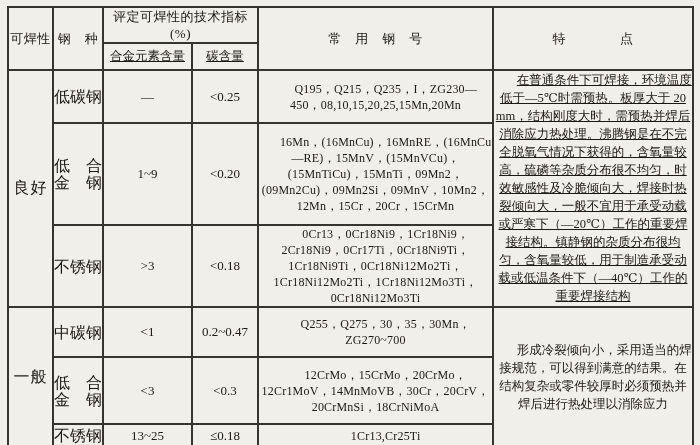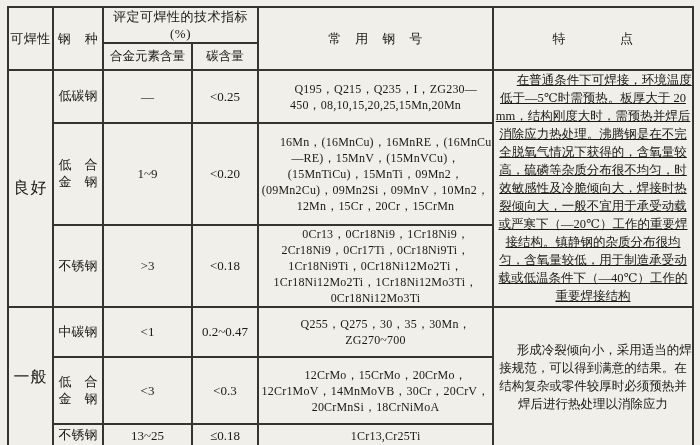--- a/index.html
+++ b/index.html
@@ -26,23 +26,23 @@
     overflow:hidden;
   }
   col.c-weld  { width:45px; }
   col.c-type  { width:50px; }
   col.c-alloy { width:89px; }
   col.c-carb  { width:66px; }
   col.c-grade { width:235px; }
   col.c-feat  { width:200px; }
 
   .hdr { font-weight:bold; font-size:13px; letter-spacing:0.5px; }
-  .hdr-small { font-weight:bold; font-size:12.5px; }
+  .hdr-small { font-weight:bold; font-size:12.5px;text-decoration:underline; }
   .weldability { font-weight:bold; font-size:16px; letter-spacing:1px; }
-  .steel-type { font-weight:bold; font-size:13px; line-height:17px; padding:0 3px;font-family:Liberation Mono, monospace; }
+  .steel-type { font-weight:bold; font-size:16px; line-height:17px; padding:0 3px; }
   .val { font-size:13px; }
   .grades {
     text-align:left;
     font-size:12px;
     line-height:16px;
     padding:2px 5px 2px 4px;
     text-indent:1.7em;
     letter-spacing:0.2px;
   }
   .features {

